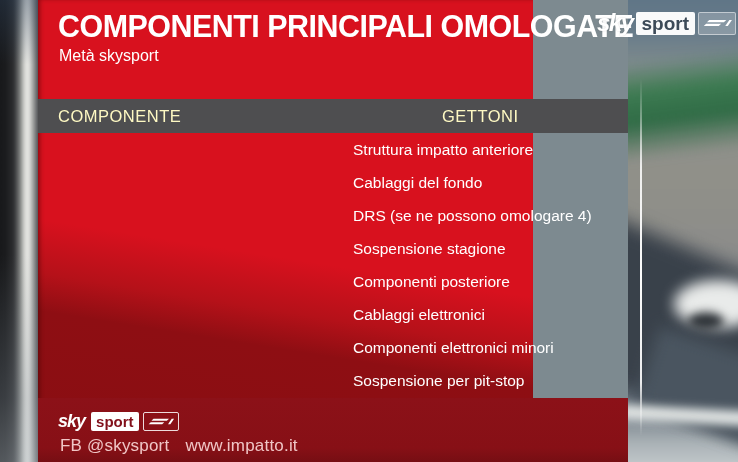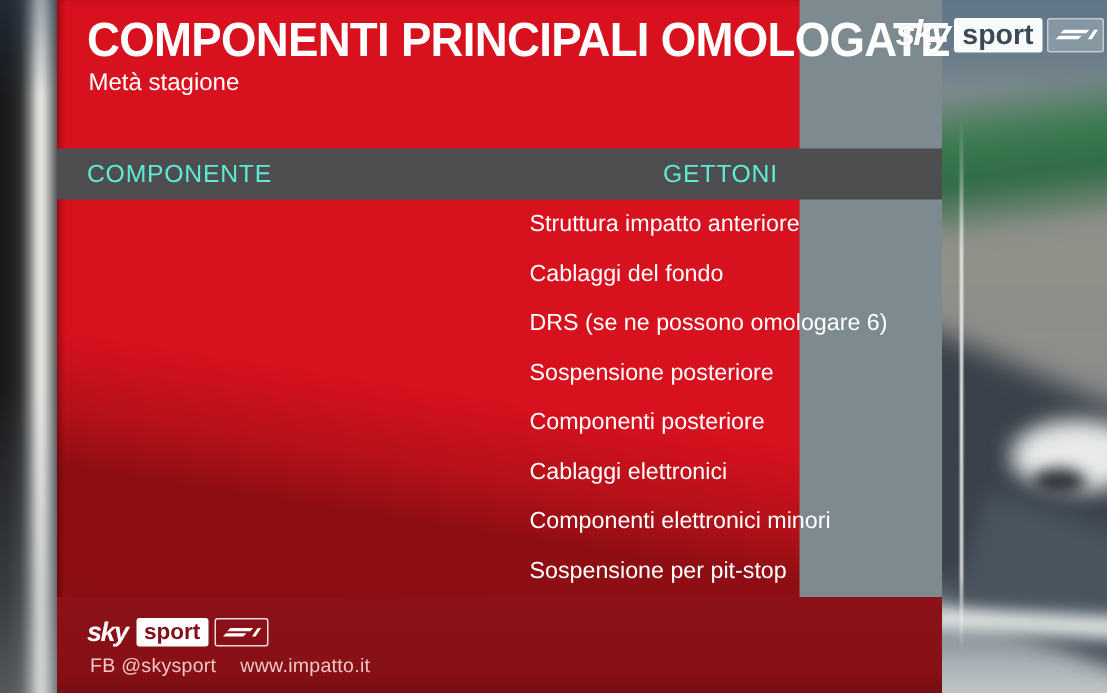--- a/index.html
+++ b/index.html
@@ -46,21 +46,21 @@
   .panel { position:absolute; left:38px; top:0; width:495px; height:462px;
     background:linear-gradient(189deg,#d8111e 0%,#d8111e 55%,#b51119 65%,#8e0e13 72%,#890e12 100%);
     box-shadow: inset 3px 0 4px -1px rgba(60,0,0,.45); }
 
   .title { position:absolute; left:20px; top:8px; font-size:32px; font-weight:bold; color:#fff;
     letter-spacing:-0.5px; transform:scaleX(.95); transform-origin:left top; white-space:nowrap; }
   .subtitle { position:absolute; left:21px; top:47px; font-size:16px; color:#ffffff; }
 
   .thead { position:absolute; left:0; top:99px; width:590px; height:34px; background:#4e4e50; }
   .thead span { position:absolute; top:0; height:34px; line-height:34px; font-size:16.5px;
-    letter-spacing:.5px; color:#5eead4; }
+    letter-spacing:.5px; color:#fef9c3; }
   .col-comp { left:20px; }
   .col-gett { left:404px; }
 
   .tbody { position:absolute; left:0; top:133px; width:590px; height:265px;
     display:flex; flex-direction:column;align-items:center; }
   .trow { flex:1; position:relative; }
   .cell-comp { position:absolute; left:20px; top:50%; transform:translateY(-50%);
     font-size:15.5px; color:#fff; white-space:nowrap; }
   .cell-gett { position:absolute; left:404px; width:76px; top:50%; transform:translateY(-50%);
     text-align:center; font-size:16px; color:#fff; }
@@ -69,21 +69,21 @@
   .footer { position:absolute; left:0; top:398px; width:590px; height:64px;
     background:linear-gradient(to bottom,#8c1118 0%,#871016 78%,#760e13 100%); }
   .brand { position:absolute; left:20px; top:13px; display:flex; align-items:center; gap:4px; height:20px; }
   .sky-word { font-style:italic; font-weight:bold; font-size:18px; color:#fff;
     letter-spacing:-1px; padding-right:2px; line-height:19px; }
   .sport-chip { background:#fff; color:#82101a; font-weight:bold; font-size:15px;
     line-height:19px; height:19px; padding:0 5px; border-radius:2px; }
   .f1-chip { width:36px; height:19px; border:1px solid rgba(255,255,255,.85); border-radius:2px;
     display:flex; align-items:center; justify-content:center; }
   .f1-chip svg { width:28px; height:11px; display:block; }
-  .tagline { position:absolute; left:22px; top:38px; font-size:13px; color:#f0c6c6;
+  .tagline { position:absolute; left:22px; top:38px; font-size:17px; color:#f0c6c6;
     display:flex; gap:16px; letter-spacing:.2px; }
 
   
   .brand-top { position:absolute; left:597px; top:11px; display:flex; align-items:center;
     gap:3px; height:24px; }
   .sky-word-top { font-style:italic; font-weight:bold; font-size:24px; color:#fff;
     letter-spacing:-1.5px; line-height:24px; text-shadow:0 0 2px rgba(0,0,0,.15); }
   .sport-chip-top { background:rgba(255,255,255,.96); color:#3c4a57; font-weight:bold;
     font-size:19px; line-height:23px; height:23px; padding:0 6px; border-radius:2px; }
   .f1-chip-top { width:38px; height:23px; background:rgba(255,255,255,.22);
@@ -108,42 +108,42 @@
     <div class="car-blob"></div>
     <div class="wheel-blob"></div>
     <div class="bottom-dark"></div>
     <div class="bottom-streak"></div>
     <div class="pole-line"></div>
   </div>
 
   <div class="panel">
 
     <div class="title">COMPONENTI PRINCIPALI OMOLOGATE</div>
-    <div class="subtitle">Metà stagione</div>
+    <div class="subtitle">Metà skysport</div>
 
     <div class="thead">
       <span class="col-comp">COMPONENTE</span>
       <span class="col-gett">GETTONI</span>
     </div>
 
     <div class="tbody">
       <div class="trow">
         <span class="cell-comp">Struttura impatto anteriore</span>
         <span class="cell-gett">2</span>
       </div>
       <div class="trow">
         <span class="cell-comp">Cablaggi del fondo</span>
         <span class="cell-gett">1</span>
       </div>
       <div class="trow">
-        <span class="cell-comp">DRS (se ne possono omologare 6)</span>
+        <span class="cell-comp">DRS (se ne possono omologare 4)</span>
         <span class="cell-gett">1</span>
       </div>
       <div class="trow">
-        <span class="cell-comp">Sospensione posteriore</span>
+        <span class="cell-comp">Sospensione stagione</span>
         <span class="cell-gett">2</span>
       </div>
       <div class="trow">
         <span class="cell-comp">Componenti posteriore</span>
         <span class="cell-gett">2</span>
       </div>
       <div class="trow">
         <span class="cell-comp">Cablaggi elettronici</span>
         <span class="cell-gett">2</span>
       </div>

